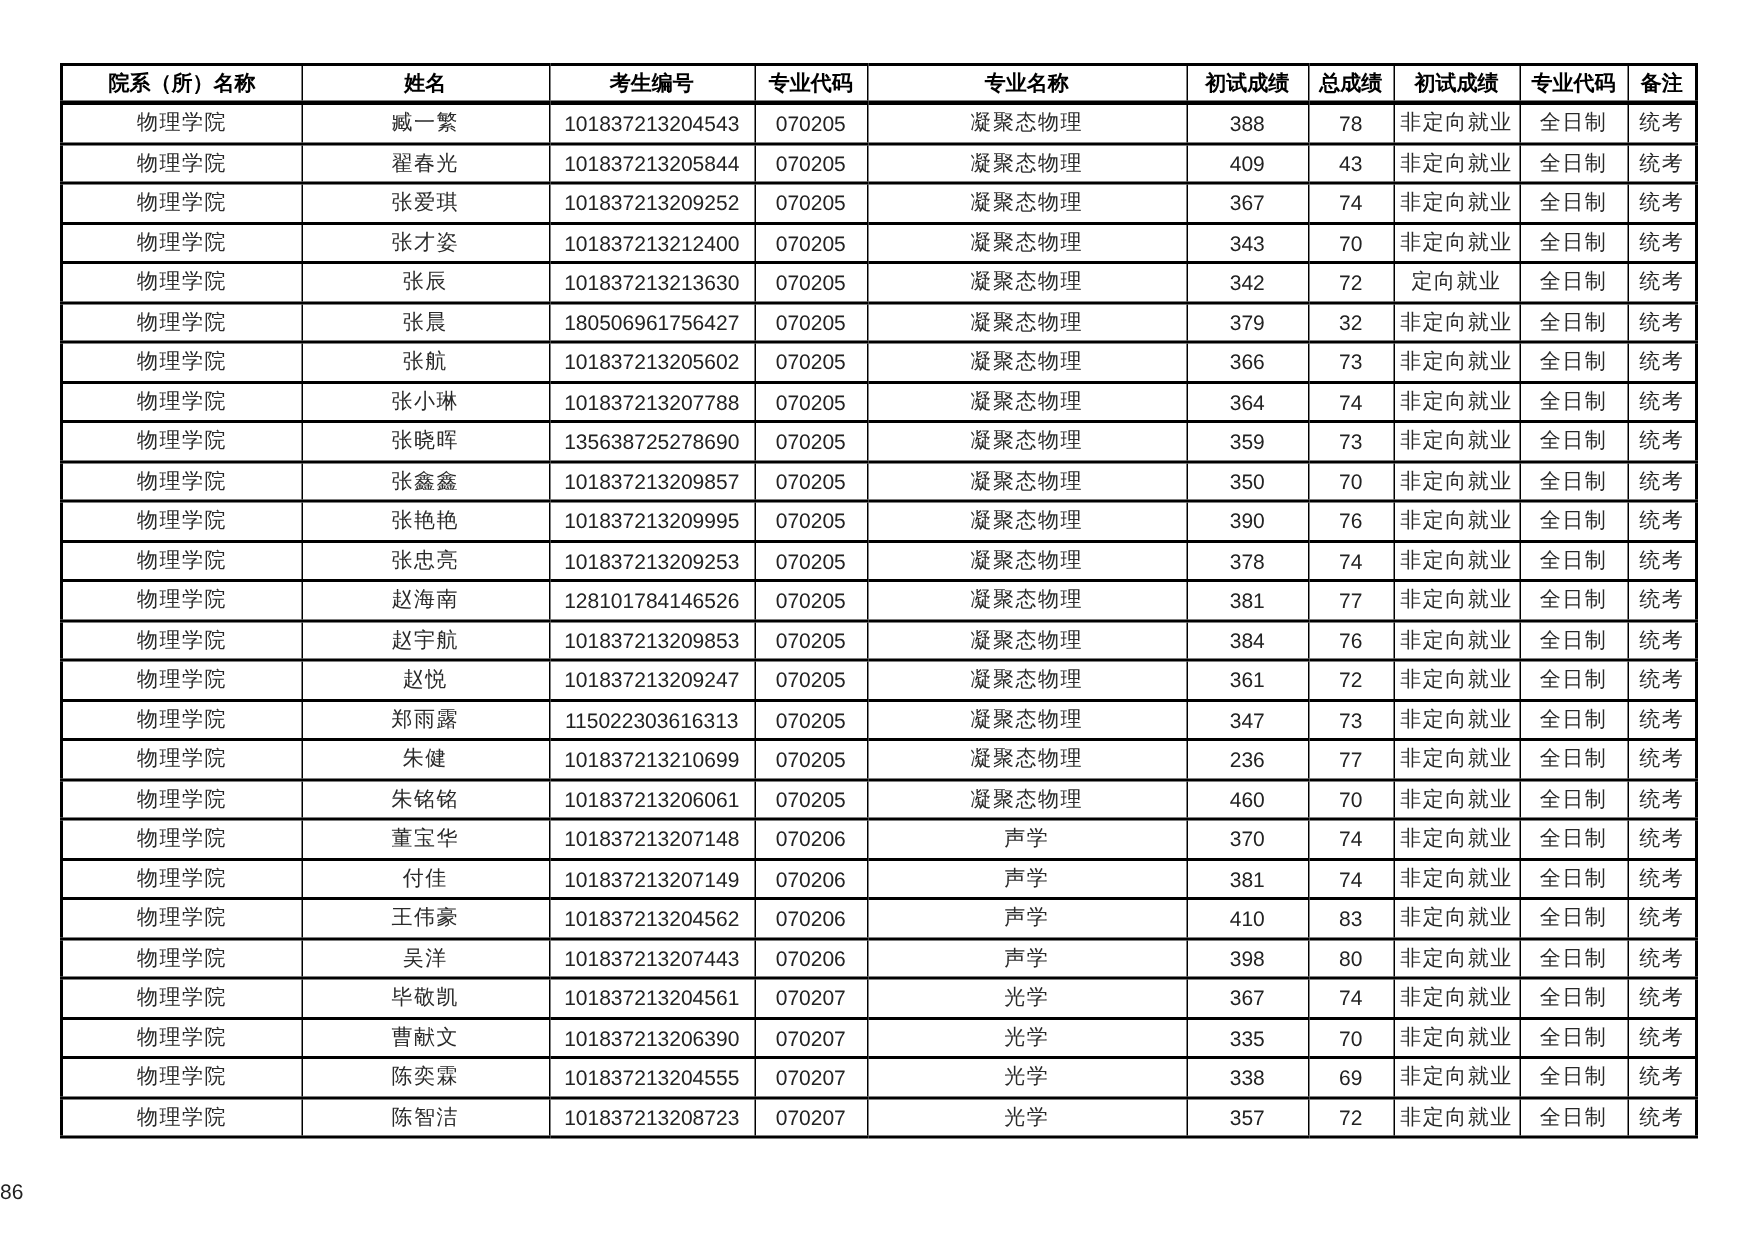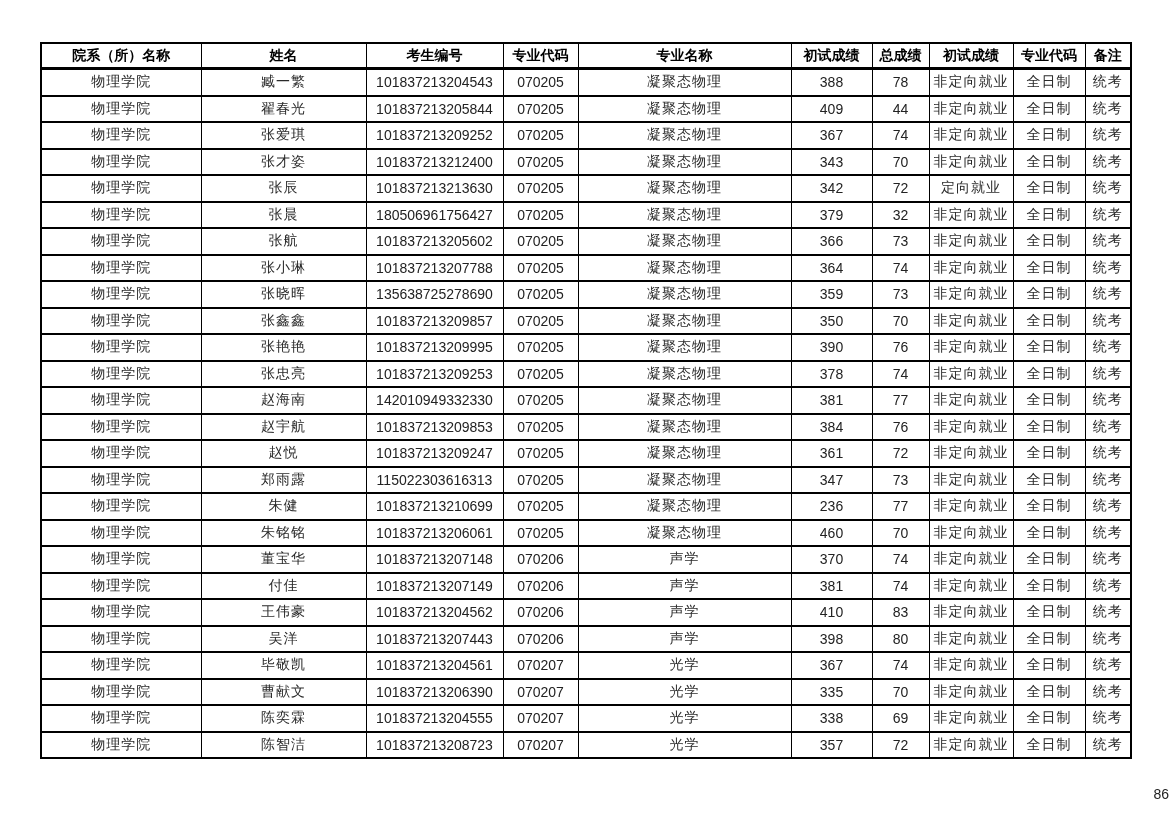--- a/index.html
+++ b/index.html
@@ -48,21 +48,21 @@
     font-size: 14px;
     border-bottom: 3px solid #000;
     color: #000;
   }
   td { height: 24.5px; font-size: 14px; }
   td.num { font-family: "Liberation Sans", sans-serif; color: #222; }
   td.cjk { font-family: "Liberation Serif", serif; color: #2a2a2a; letter-spacing: 1px; }
 
   .pageno {
     position: absolute; left: 0; top: 786px; width: 1169px;
-    text-align: right;
+    text-align: left;
     font-family: "Liberation Sans", sans-serif;
     font-size: 14px;
     color: #222;
   }
 </style>
 </head>
 <body>
 
 <div class="page">
 
@@ -106,21 +106,21 @@
           <td class="cjk">全日制</td>
           <td class="cjk">统考</td>
         </tr>
         <tr>
           <td class="cjk">物理学院</td>
           <td class="cjk">翟春光</td>
           <td class="num">101837213205844</td>
           <td class="num">070205</td>
           <td class="cjk">凝聚态物理</td>
           <td class="num">409</td>
-          <td class="num">44</td>
+          <td class="num">43</td>
           <td class="cjk">非定向就业</td>
           <td class="cjk">全日制</td>
           <td class="cjk">统考</td>
         </tr>
         <tr>
           <td class="cjk">物理学院</td>
           <td class="cjk">张爱琪</td>
           <td class="num">101837213209252</td>
           <td class="num">070205</td>
           <td class="cjk">凝聚态物理</td>
@@ -234,21 +234,21 @@
           <td class="cjk">凝聚态物理</td>
           <td class="num">378</td>
           <td class="num">74</td>
           <td class="cjk">非定向就业</td>
           <td class="cjk">全日制</td>
           <td class="cjk">统考</td>
         </tr>
         <tr>
           <td class="cjk">物理学院</td>
           <td class="cjk">赵海南</td>
-          <td class="num">142010949332330</td>
+          <td class="num">128101784146526</td>
           <td class="num">070205</td>
           <td class="cjk">凝聚态物理</td>
           <td class="num">381</td>
           <td class="num">77</td>
           <td class="cjk">非定向就业</td>
           <td class="cjk">全日制</td>
           <td class="cjk">统考</td>
         </tr>
         <tr>
           <td class="cjk">物理学院</td>

